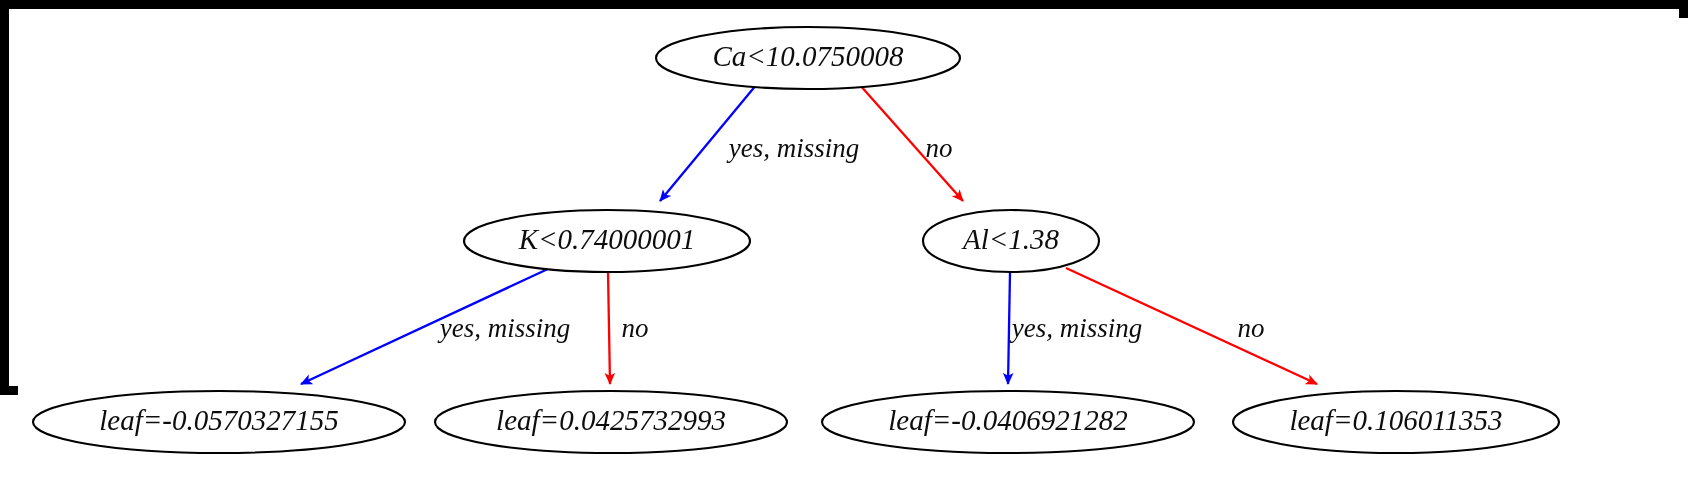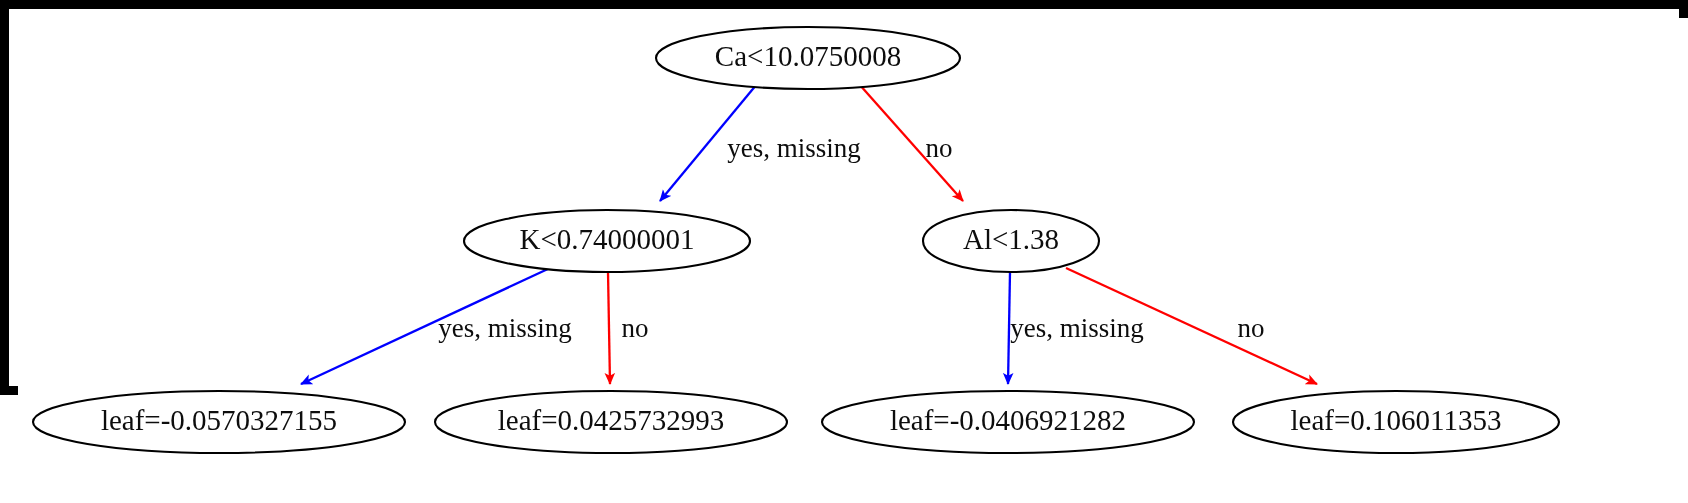--- a/index.html
+++ b/index.html
@@ -15,20 +15,21 @@
   }
   #frame {
     position: absolute;
     left: 0;
     top: 0;
     width: 1688px;
     height: 395px;
     box-sizing: border-box;
     border: 9px solid #000000;
     background: #ffffff;
+    font-style: italic;
   }
   #graph-canvas {
     position: absolute;
     left: 9px;
     top: 9px;
     width: 1670px;
     height: 485px;
     background: #ffffff;
   }
   svg {

